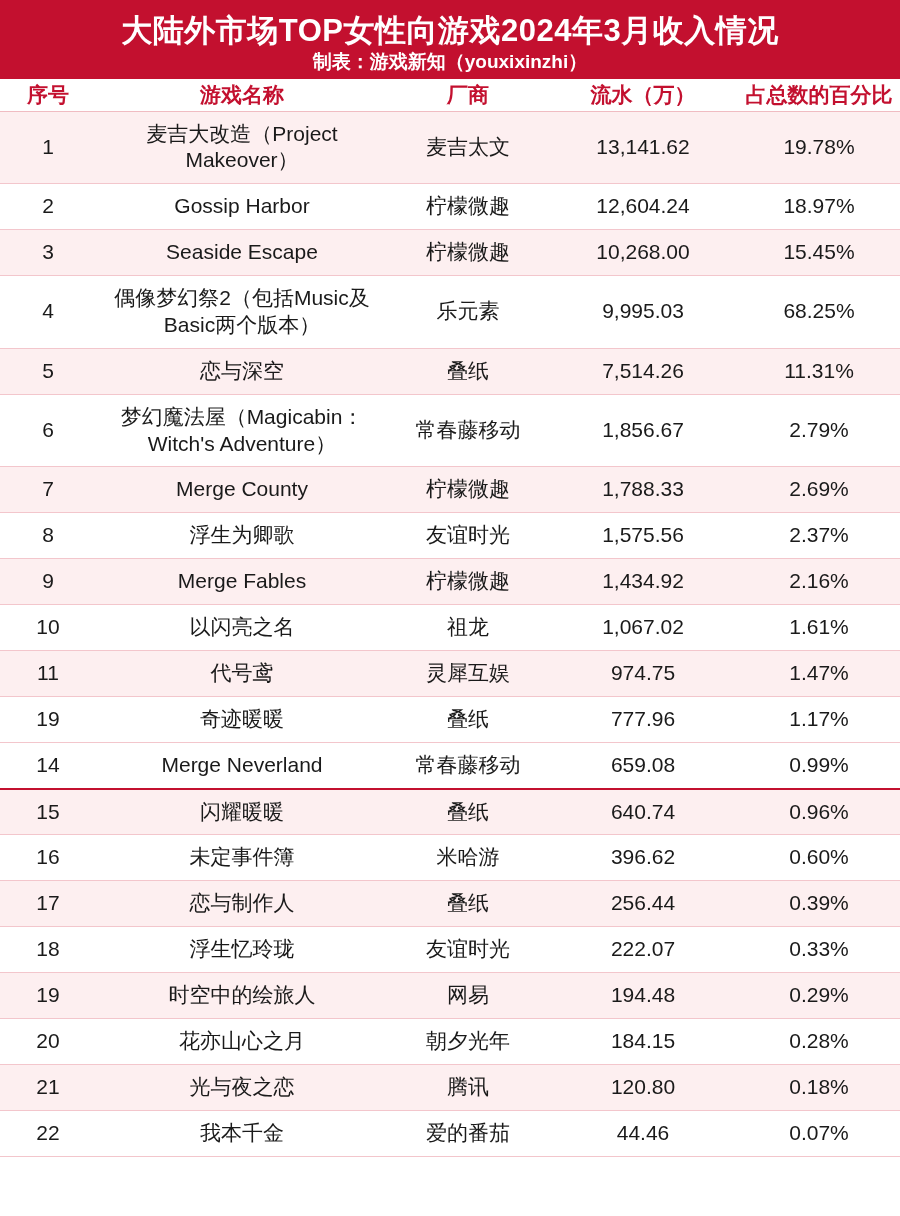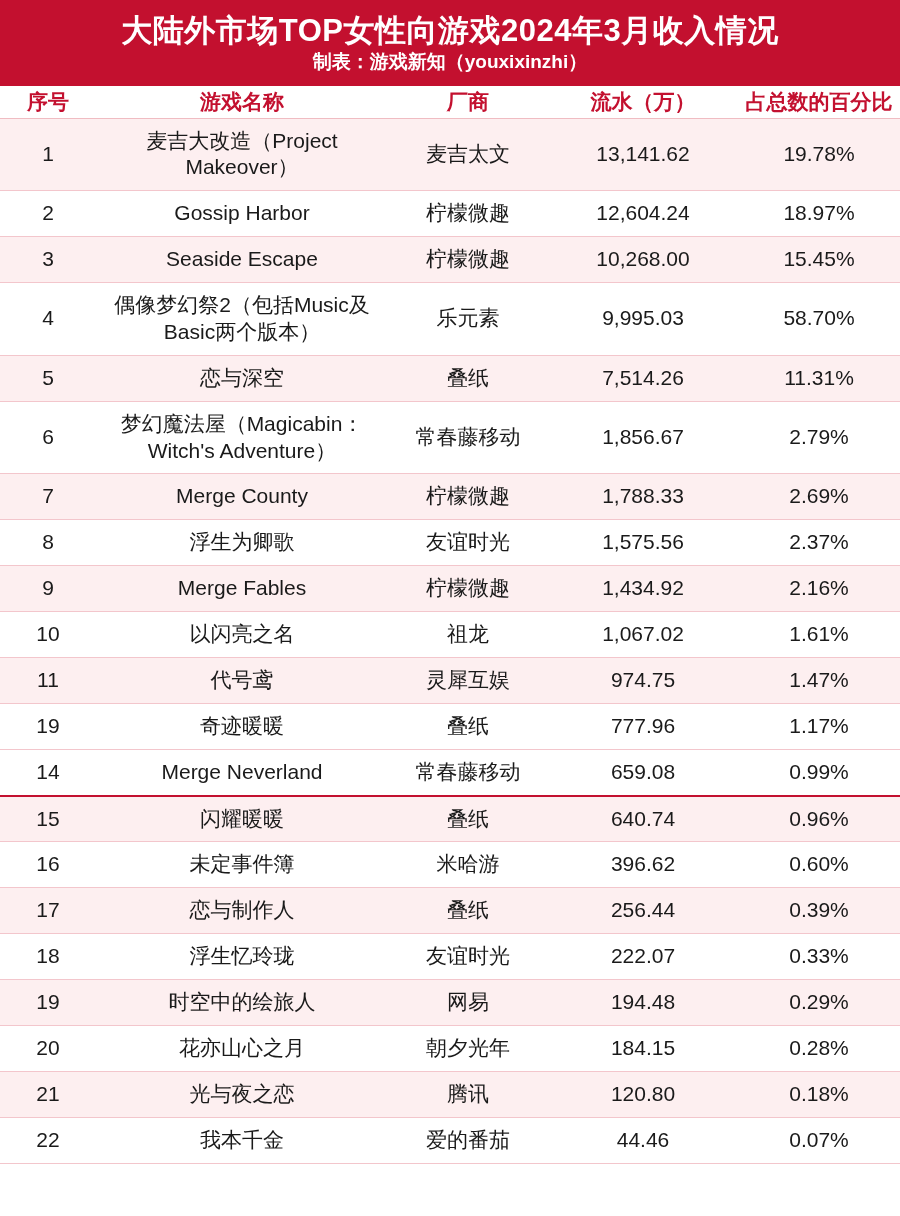--- a/index.html
+++ b/index.html
@@ -18,21 +18,21 @@
     height: 1216px;
     position: relative;
     box-sizing: border-box;
     display: flex;
     flex-direction: column;
   }
   
   .header {
     background: #c3102f;
     color: #ffffff;
-    padding: 12px 0 12px 0;
+    padding: 12px 0 5px 0;
     text-align: center;
   }
   .header-title {
     font-size: 31px;
     font-weight: bold;
     letter-spacing: 0.5px;
     line-height: 1.25;
   }
   .header-sub {
     font-size: 19px;
@@ -125,21 +125,21 @@
           <td>Seaside Escape</td>
           <td>柠檬微趣</td>
           <td>10,268.00</td>
           <td>15.45%</td>
         </tr>
         <tr class="even">
           <td>4</td>
           <td>偶像梦幻祭2（包括Music及Basic两个版本）</td>
           <td>乐元素</td>
           <td>9,995.03</td>
-          <td>58.70%</td>
+          <td>68.25%</td>
         </tr>
         <tr class="odd">
           <td>5</td>
           <td>恋与深空</td>
           <td>叠纸</td>
           <td>7,514.26</td>
           <td>11.31%</td>
         </tr>
         <tr class="even">
           <td>6</td>

